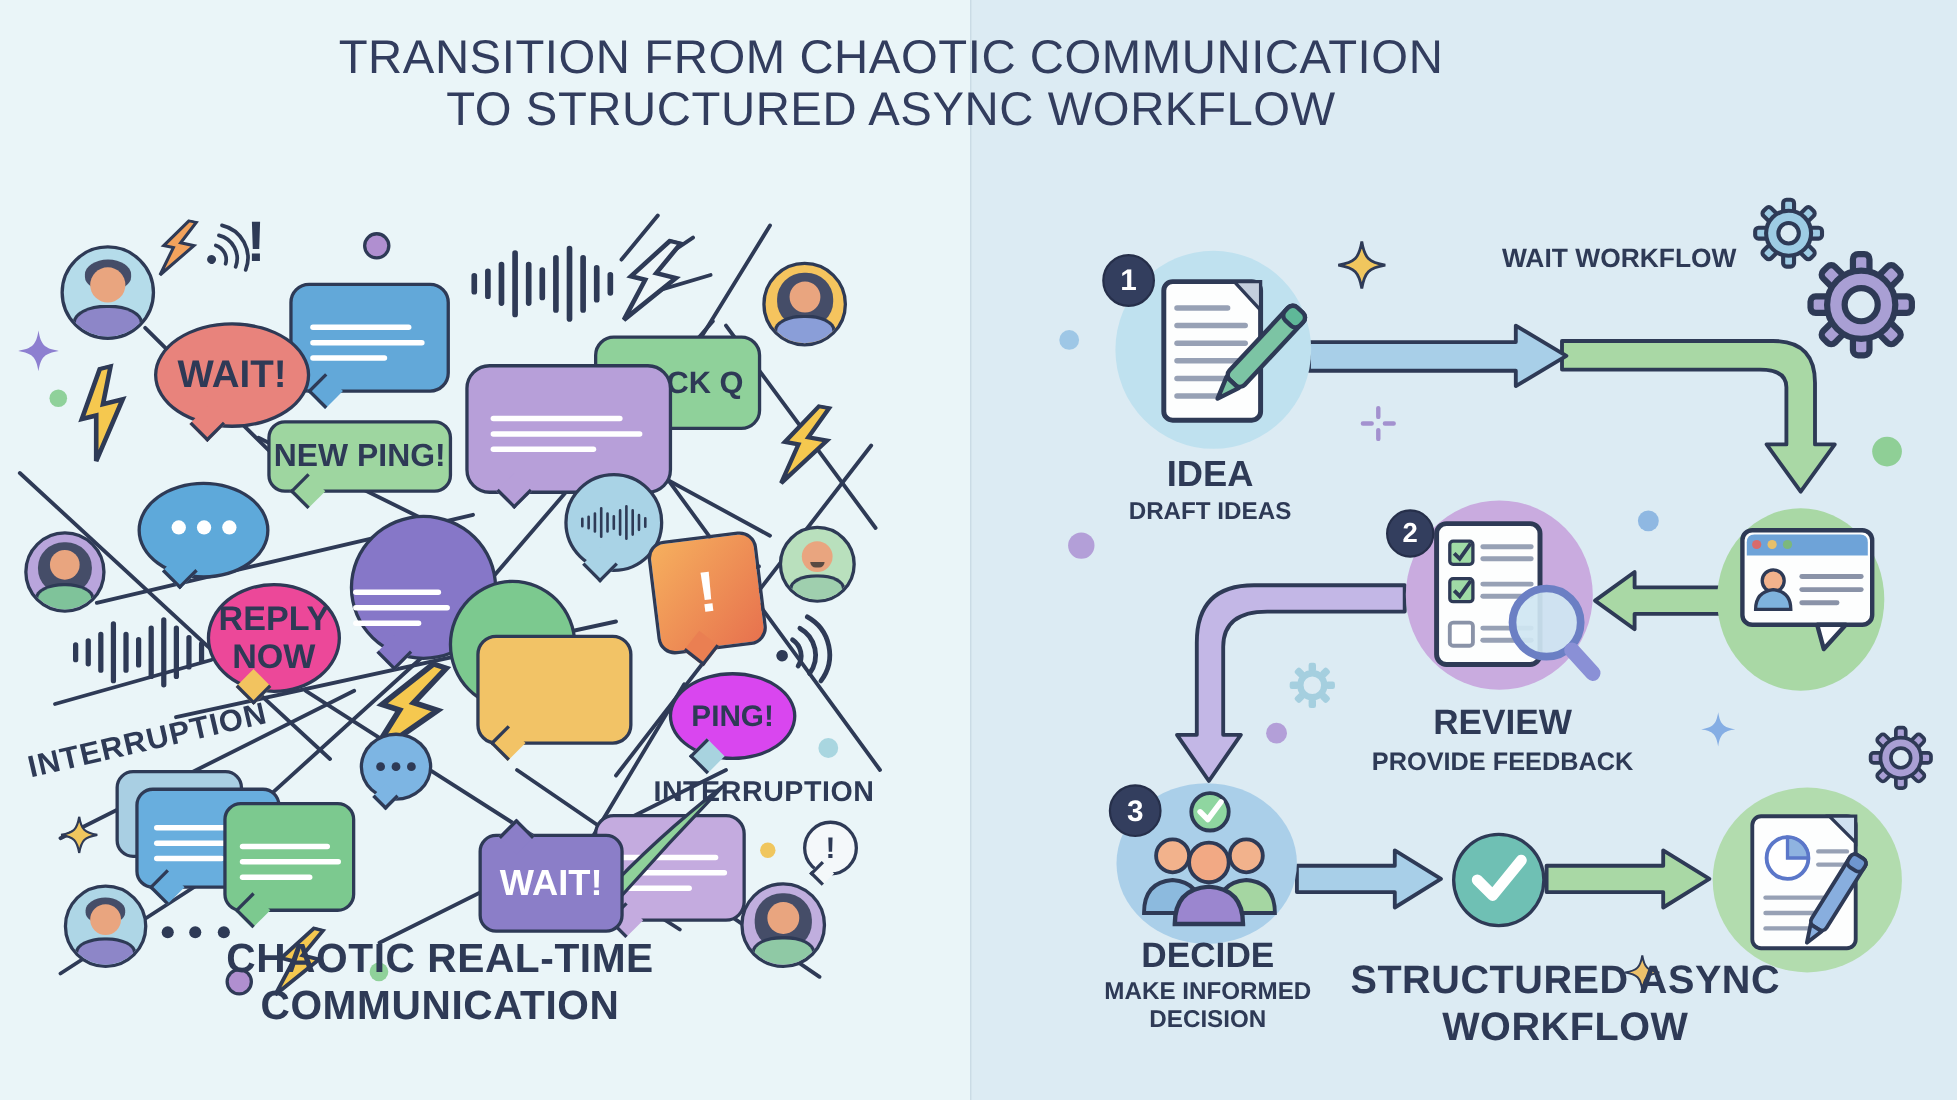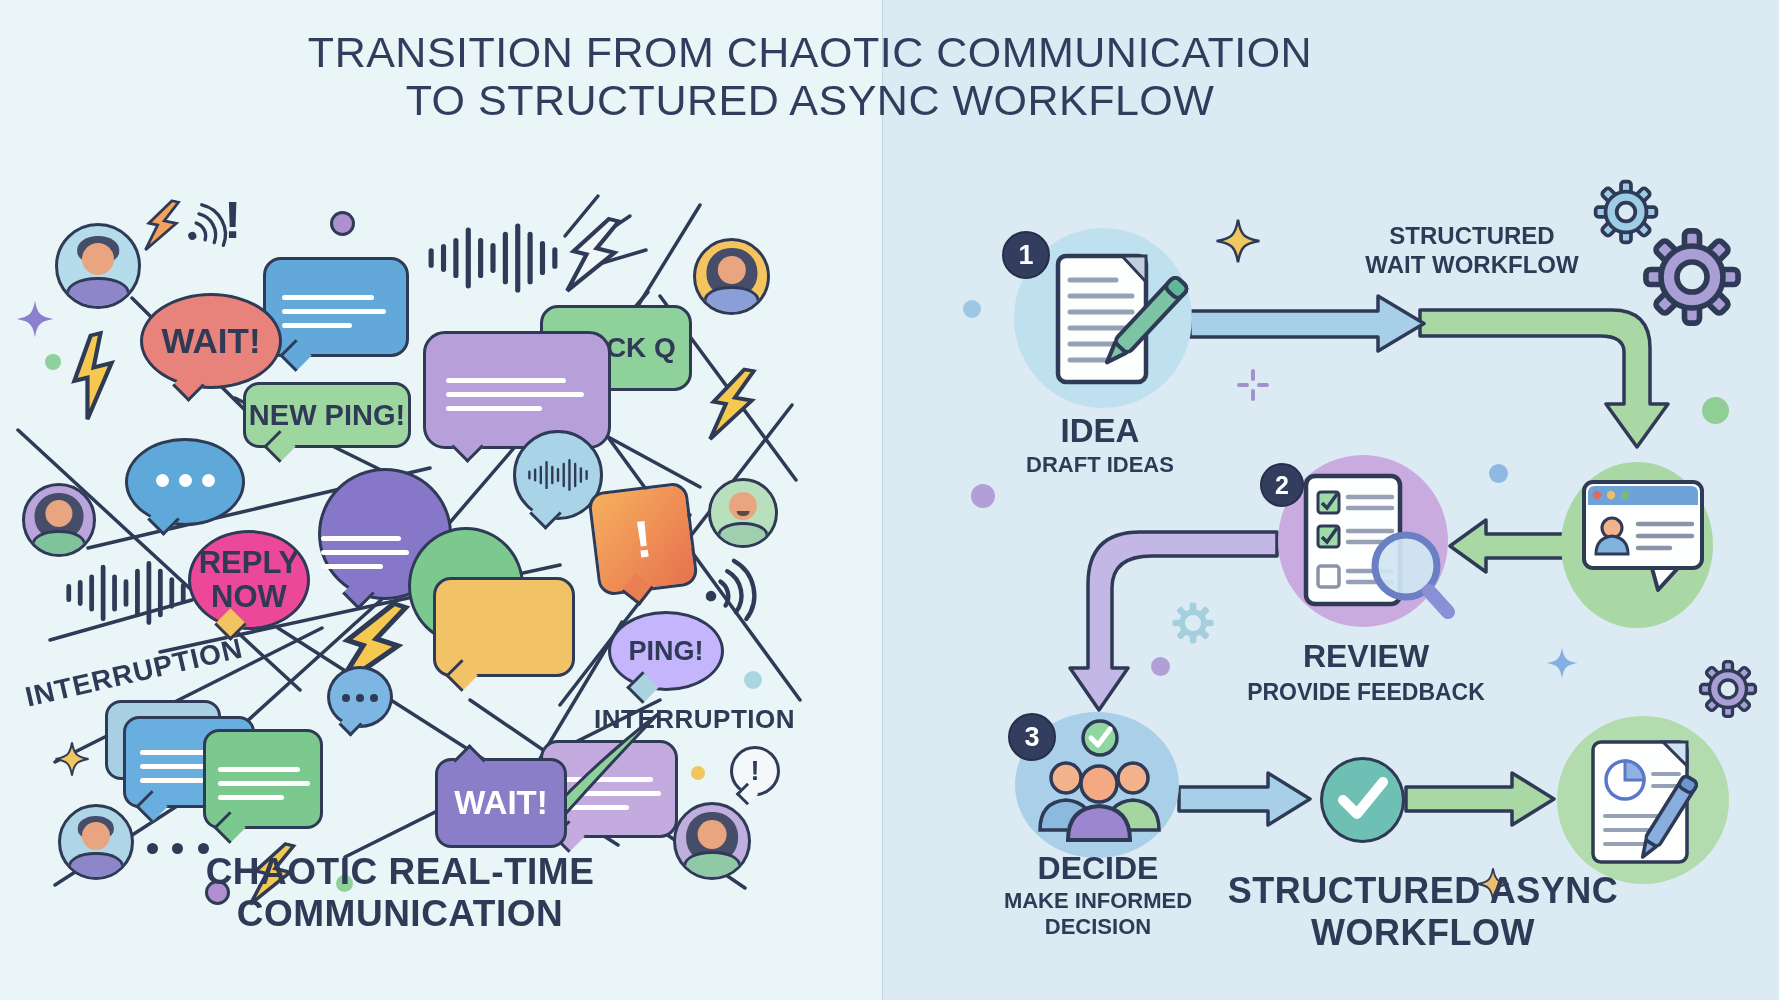--- a/index.html
+++ b/index.html
@@ -237,21 +237,21 @@
 
   <div class="bb" style="left:593px;top:487px;width:100px;height:104px;border-radius:16px;background:linear-gradient(135deg,#f6b05e,#e7714e);transform:rotate(-7deg);color:#fff;font-size:52px">
     <span>!</span>
     <div class="tl d" style="background:#ea7f52;left:24px;bottom:-12px"></div>
   </div>
 
   <div class="bb" style="left:433px;top:577px;width:142px;height:100px;border-radius:18px;background:#f2c366">
     <div class="tl l" style="background:#f2c366;left:14px;bottom:-13px"></div>
   </div>
 
-  <div class="bb" style="left:608px;top:611px;width:116px;height:80px;border-radius:50%;background:#c4b5fd;font-size:27px">
+  <div class="bb" style="left:608px;top:611px;width:116px;height:80px;border-radius:50%;background:#d946ef;font-size:27px">
     <span>PING!</span>
     <div class="tl l" style="background:#a8d3df;left:20px;bottom:-11px"></div>
   </div>
 
   <div class="excl" style="left:26px;top:682px;font-size:28px;letter-spacing:1px;transform:rotate(-13deg);transform-origin:left center">INTERRUPTION</div>
   <div class="excl" style="left:594px;top:704px;font-size:26px;letter-spacing:.5px">INTERRUPTION</div>
 
   <div class="bb" style="left:105px;top:700px;width:116px;height:80px;border-radius:16px;background:#a9cfe3"></div>
   <div class="bb" style="left:123px;top:716px;width:132px;height:92px;border-radius:16px;background:#68aede;align-items:flex-start;padding:4px 14px">
     <div class="ln" style="width:90px"></div>
@@ -303,21 +303,20 @@
       <path d="M1420 310 L1612 310 Q1650 310 1650 348 L1650 404 L1668 404 L1637 447 L1606 404 L1624 404 L1624 352 Q1624 336 1600 336 L1420 336 Z" fill="#a9d8a5"></path>
       <path d="M1190 311 L1378 311 L1378 296 L1424 323.5 L1378 351 L1378 337 L1190 337 Z" fill="#a8cfe8"></path>
       <path d="M1277 532 L1140 532 Q1088 532 1088 584 L1088 668 L1070 668 L1099 710 L1128 668 L1112 668 L1112 588 Q1112 556 1152 556 L1277 556 Z" fill="#c3b7e6"></path>
       <path d="M1564 534 L1486 534 L1486 520 L1450 546 L1486 572 L1486 558 L1564 558 Z" fill="#a9d8a5"></path>
       <path d="M1179 787 L1268 787 L1268 773 L1310 799 L1268 825 L1268 811 L1179 811 Z" fill="#a8cfe8"></path>
       <path d="M1406 787 L1512 787 L1512 773 L1554 799 L1512 825 L1512 811 L1406 811 Z" fill="#a9d8a5"></path>
     </g>
   </svg>
 
   <div class="stxt" style="left:1342px;top:222px;width:260px;font-size:24px;line-height:1.2">
-    <div>STRUCTURED</div>
     <div>WAIT WORKFLOW</div>
   </div>
 
   <svg class="abs" style="left:1595px;top:181px;width:62px;height:62px" viewBox="0 0 100 100">
     <g fill="#9ecce4" stroke="#2e3a56" stroke-width="6" stroke-linejoin="round">
       <rect x="42" y="1" width="16" height="20" rx="5"></rect>
         <rect x="42" y="79" width="16" height="20" rx="5"></rect>
       <rect x="1" y="42" width="20" height="16" rx="5"></rect>
         <rect x="79" y="42" width="20" height="16" rx="5"></rect>
       <g transform="rotate(45 50 50)">

